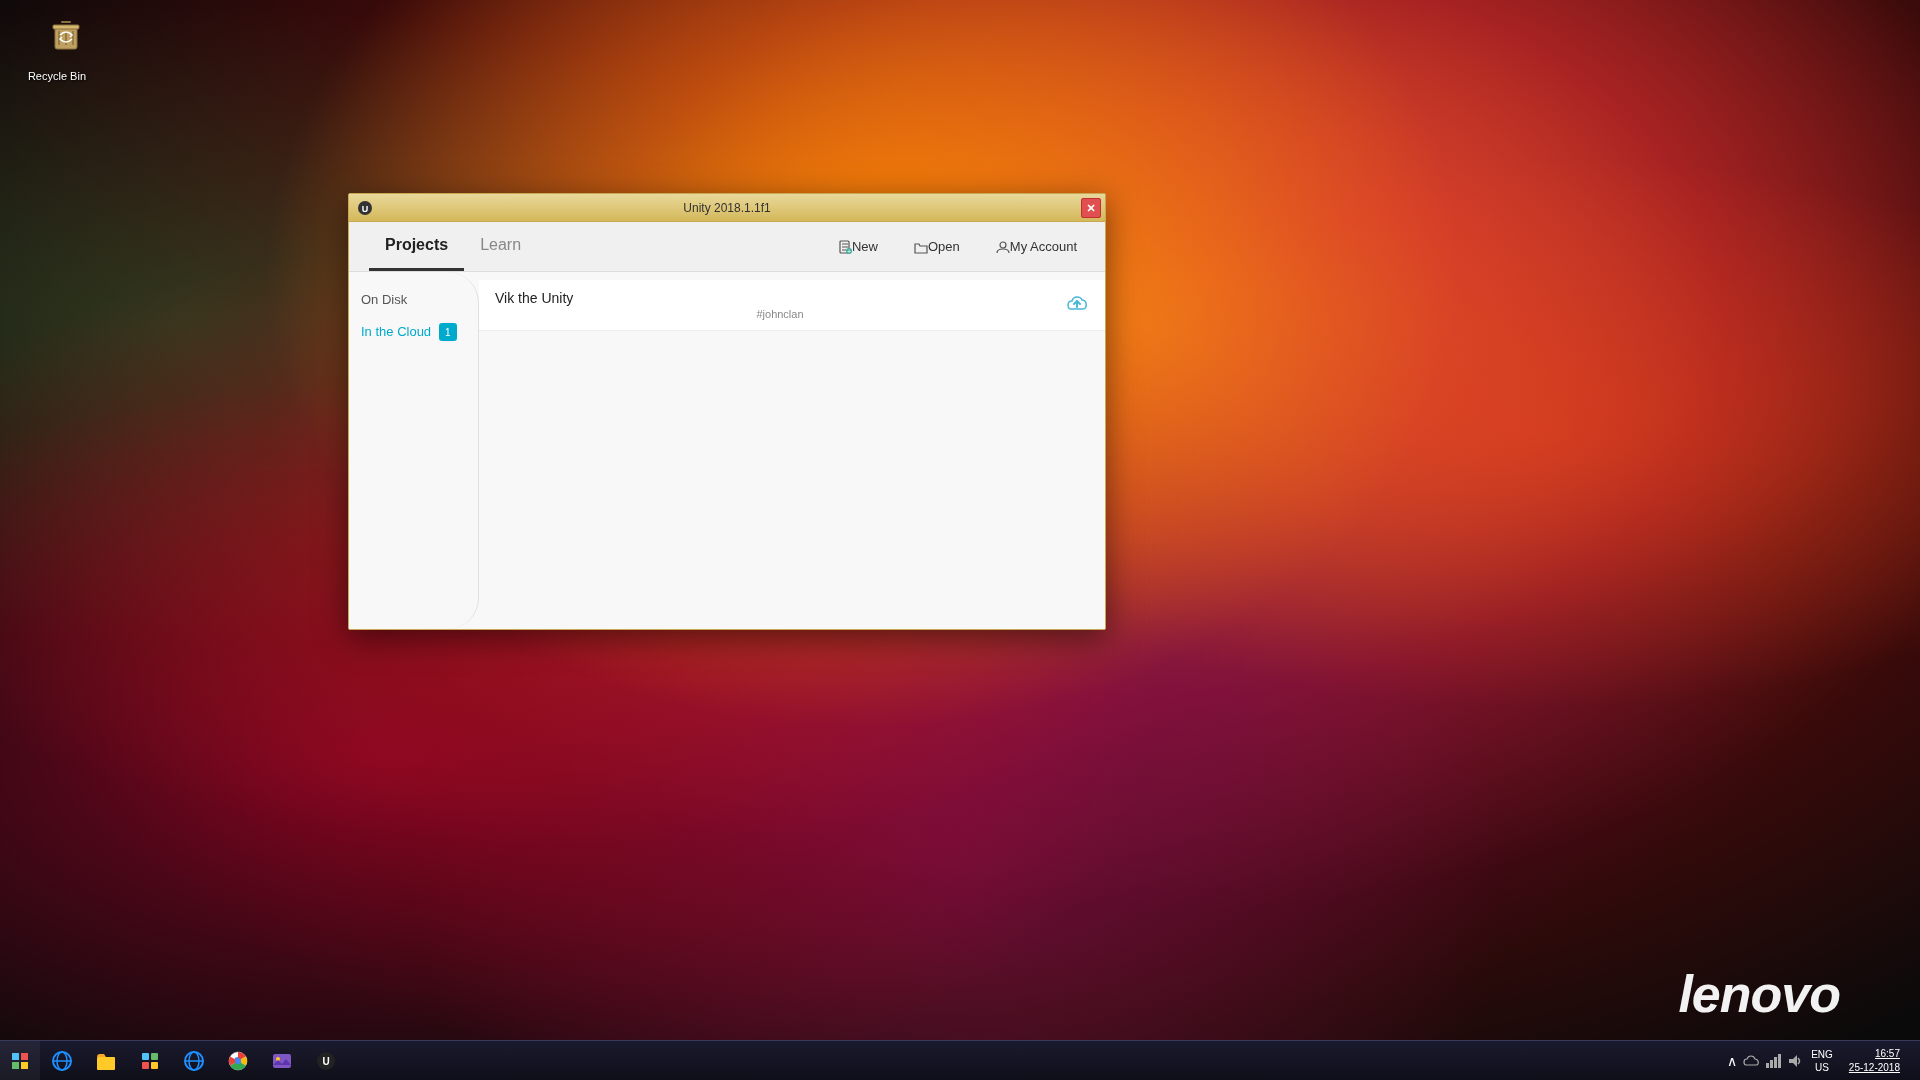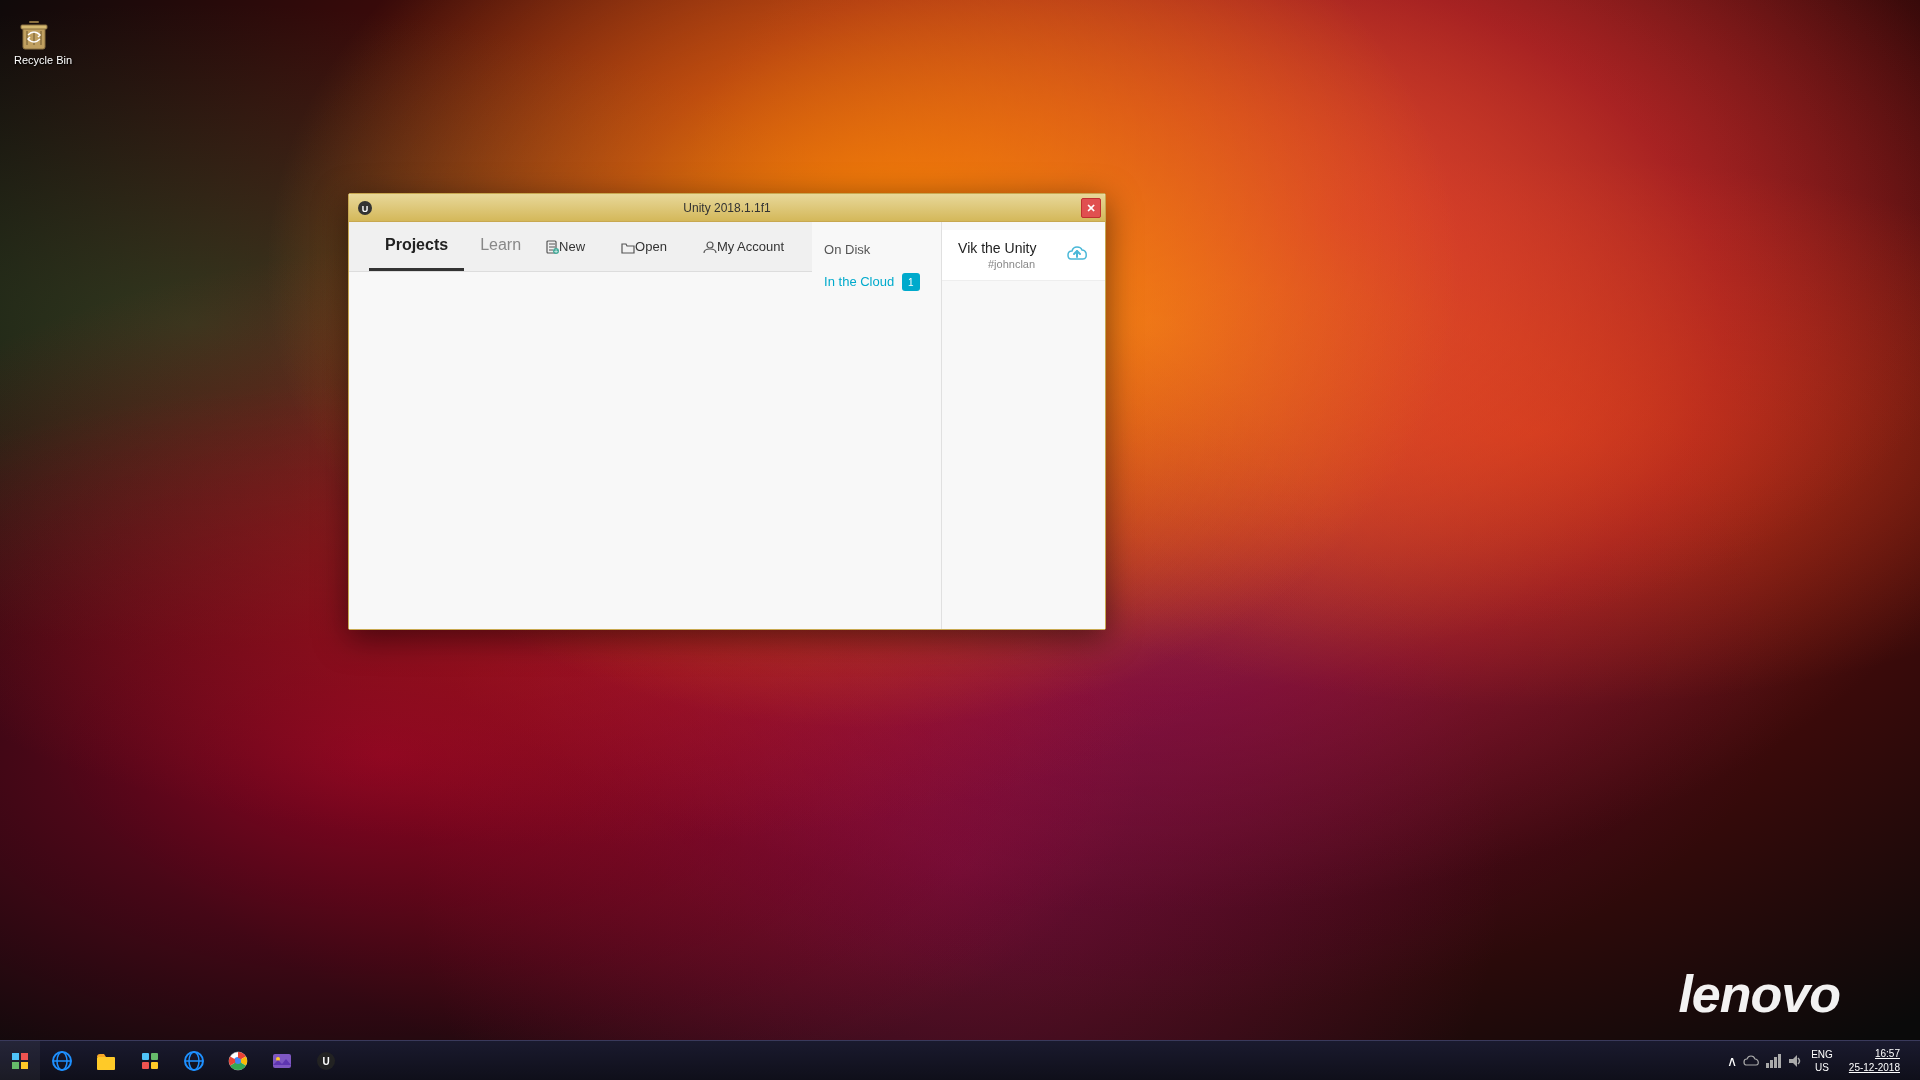--- a/index.html
+++ b/index.html
@@ -34,22 +34,22 @@
         radial-gradient(ellipse at 60% 60%, rgba(100,0,100,0.4) 0%, transparent 40%),
         radial-gradient(ellipse at 10% 30%, rgba(50,100,50,0.5) 0%, transparent 30%),
         radial-gradient(ellipse at 50% 80%, rgba(150,20,80,0.5) 0%, transparent 40%);
     }
 
     
     .desktop-icon {
       position: absolute;
       display: flex;
       flex-direction: column;
-      align-items: flex-start;
-      gap: 0;
+      align-items: flex-end;
+      gap: 16px;
       cursor: pointer;
       padding: 4px;
       border-radius: 3px;
       width: 80px;
     }
     .desktop-icon .icon-img {
       width: 40px;
       height: 40px;
       display: flex;
       align-items: center;
@@ -192,21 +192,21 @@
       cursor: pointer;
       color: white;
       font-size: 11px;
       font-weight: bold;
     }
 
     .unity-content {
       flex: 1;
       background: #f8f8f8;
       display: flex;
-      flex-direction: row;
+      flex-direction: column;
     }
 
     
     .unity-toolbar {
       height: 50px;
       background: #f0f0f0;
       border-bottom: 1px solid #ddd;
       display: flex;
       align-items: center;
       padding: 0 20px;
@@ -257,20 +257,21 @@
       display: flex;
       flex: 1;
       overflow: hidden;
     }
 
     .unity-sidebar {
       width: 130px;
       padding: 16px 12px;
       border-right: 1px solid #e0e0e0;
       background: #f8f8f8;
+      border-radius: 31px;
     }
 
     .sidebar-filter {
       font-size: 13px;
       cursor: pointer;
       padding: 4px 0;
       color: #555;
       margin-bottom: 8px;
     }
 

